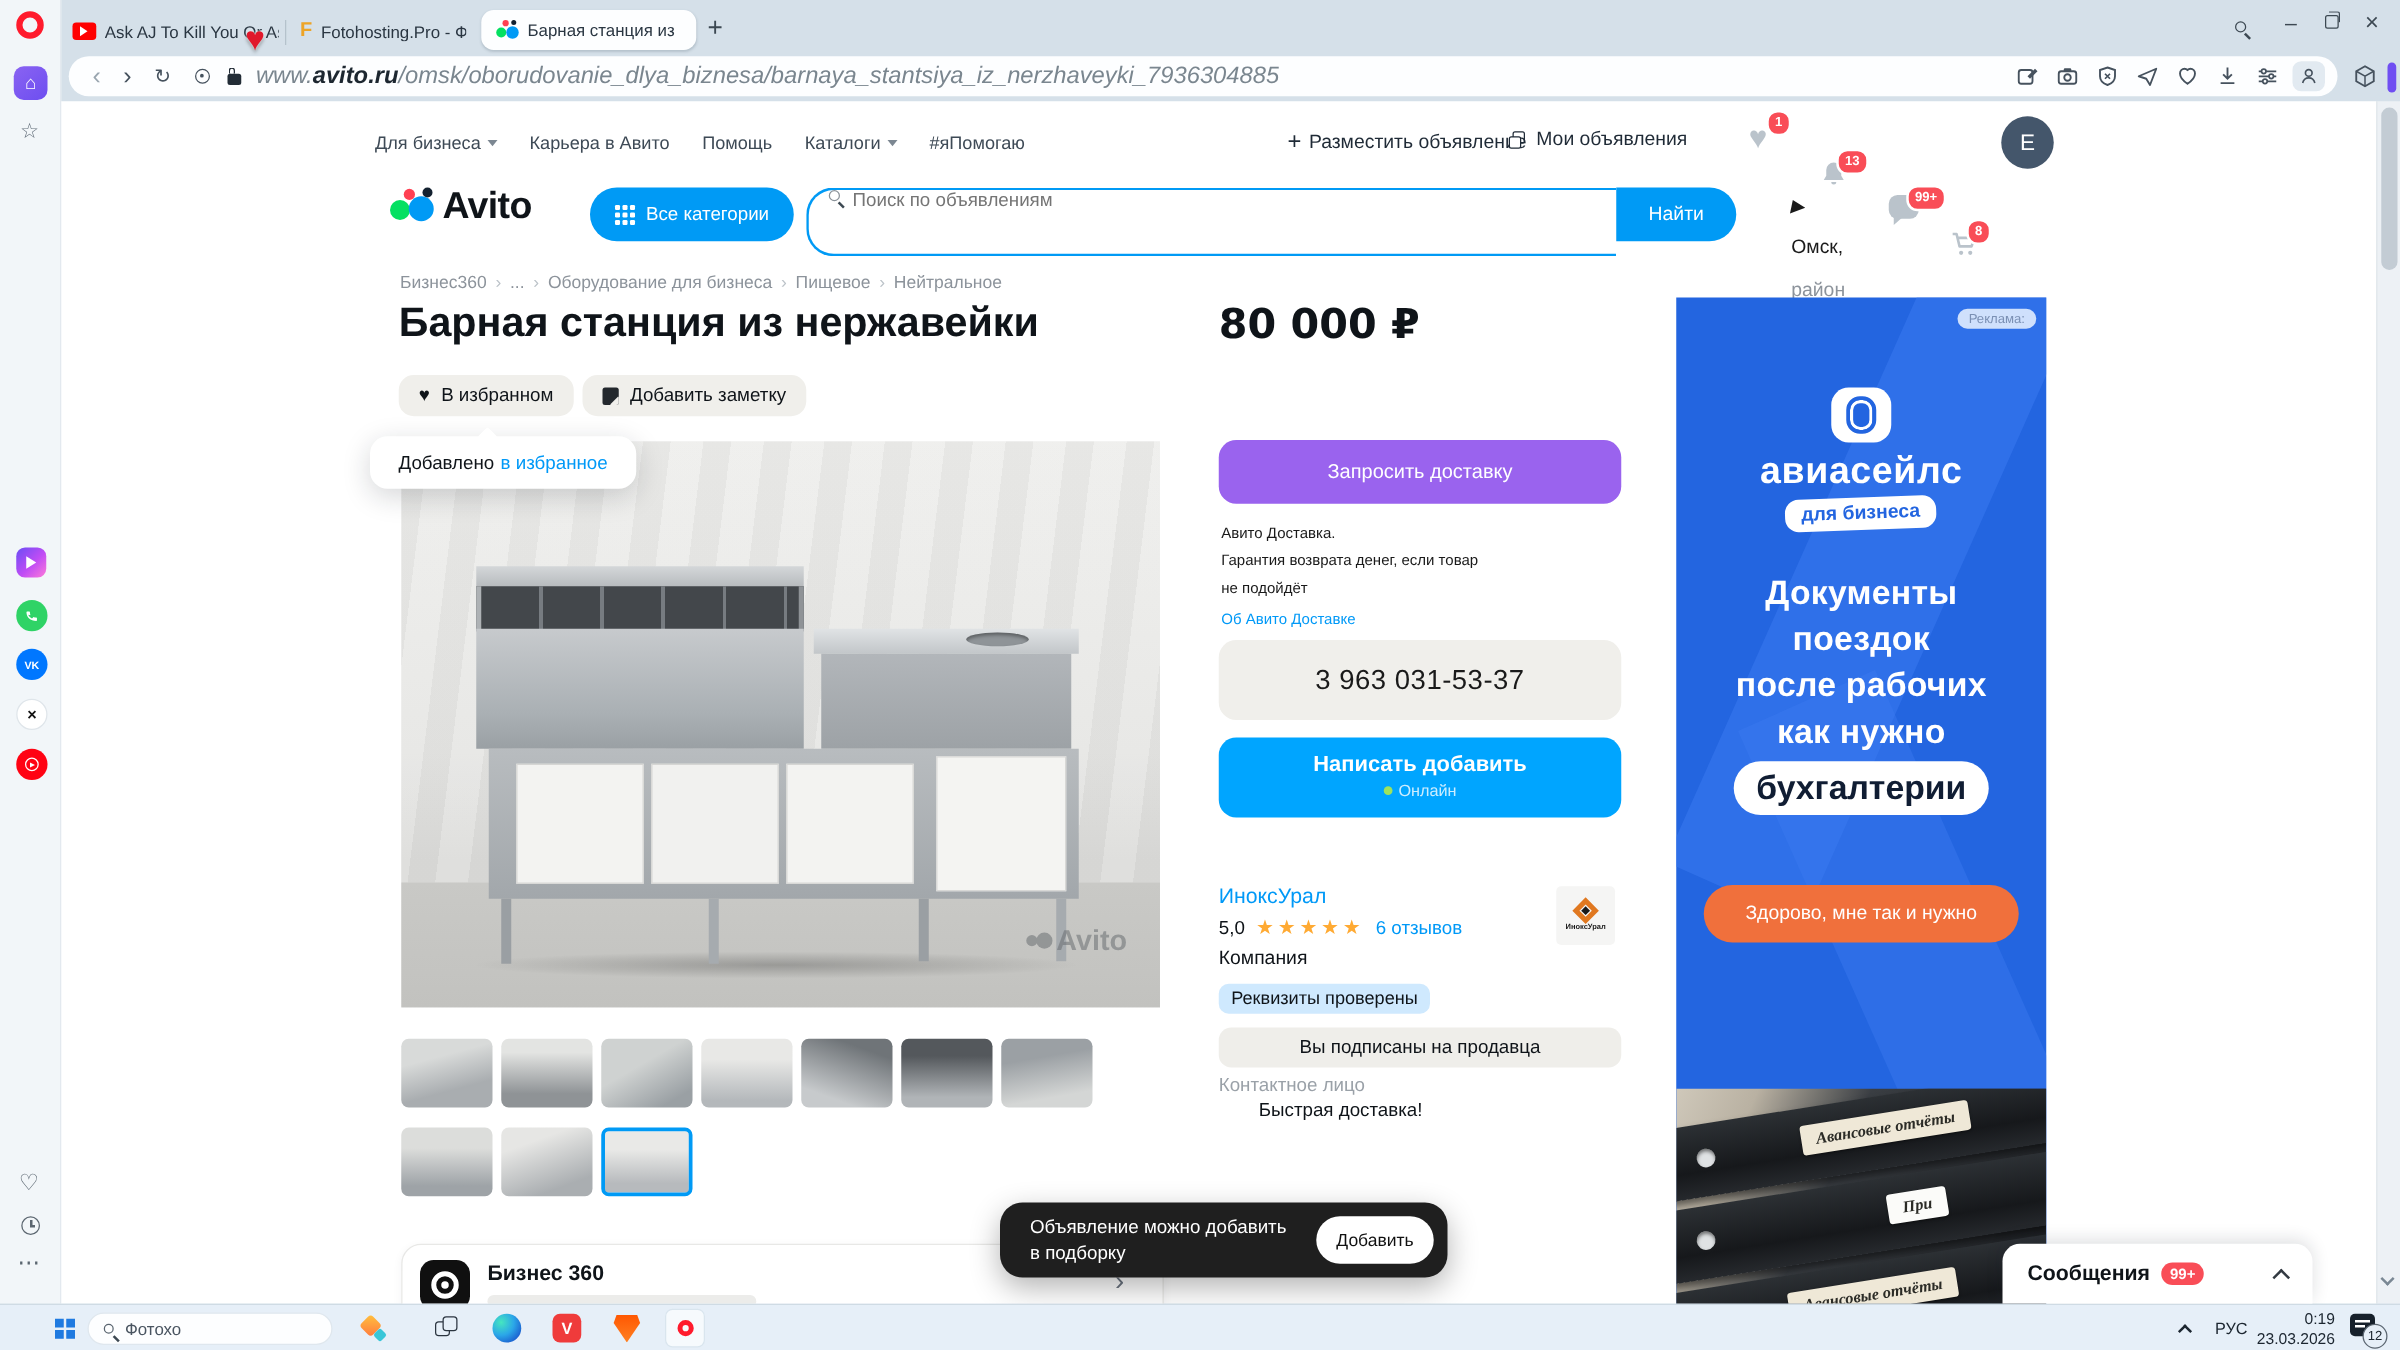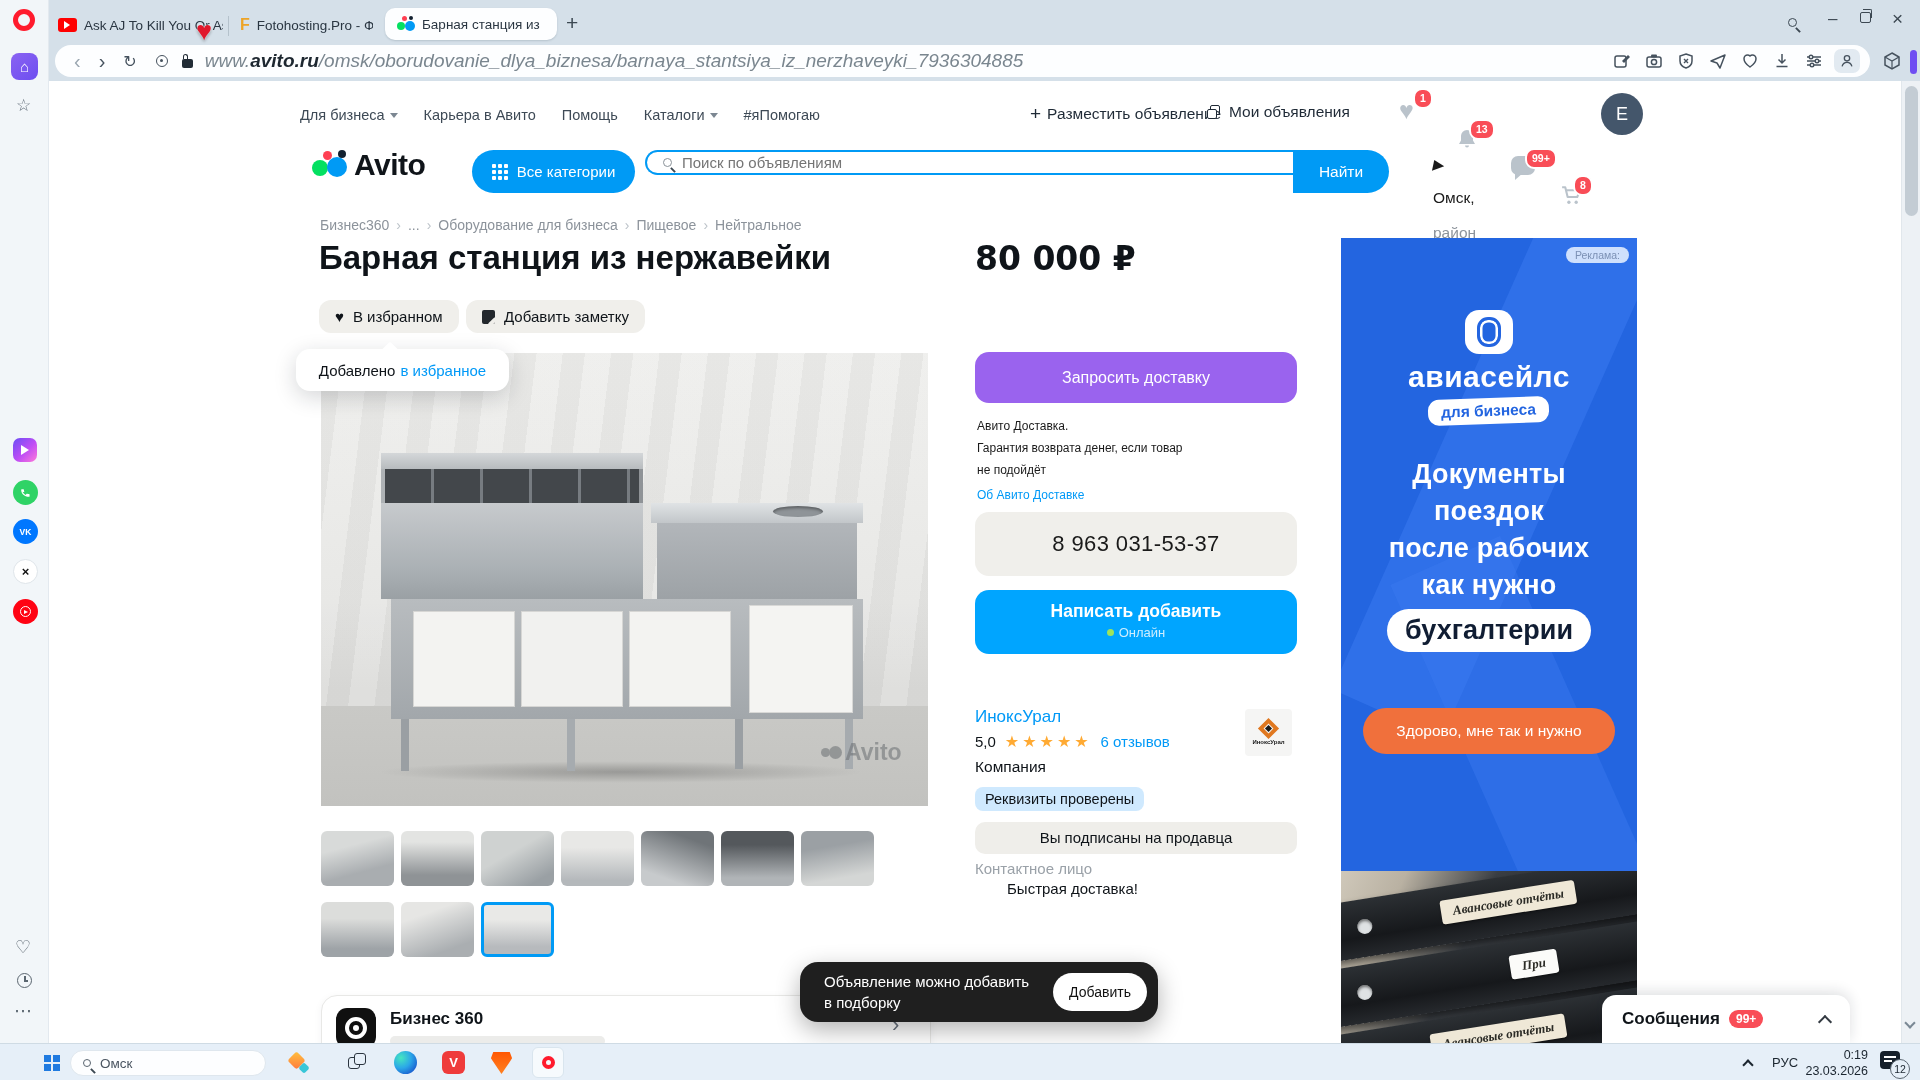--- a/index.html
+++ b/index.html
@@ -223,21 +223,21 @@
           <i style="background:#fff;border-radius:1px;"></i>
           <i style="background:#fff;border-radius:1px;"></i>
           <i style="background:#fff;border-radius:1px;"></i>
           <i style="background:#fff;border-radius:1px;"></i>
           <i style="background:#fff;border-radius:1px;"></i>
           <i style="background:#fff;border-radius:1px;"></i>
           <i style="background:#fff;border-radius:1px;"></i>
       </span>
       <span>Все категории</span>
     </div>
-    <div class="abs" style="left:596px;top:69px;width:648px;height:25px;background:#fff;border:2px solid #009af5;border-radius:22px 0 0 22px;border-right:none;display:flex;align-items:center;padding:0 16px;gap:10px;">
+    <div class="abs" style="left:596px;top:69px;width:648px;height:55px;background:#fff;border:2px solid #009af5;border-radius:22px 0 0 22px;border-right:none;display:flex;align-items:flex-start;padding:0 16px;gap:10px;">
       <span class="lens" style="border-color:#8a9299;"></span>
       <input style="border: none; outline: none; font-size: 15px; color: rgb(26, 26, 26); flex: 1 1 0%; font-family: inherit;" placeholder="Поиск по объявлениям">
     </div>
     <div class="abs" style="left:1244px;top:69px;width:96px;height:43px;background:#009af5;border-radius:0 22px 22px 0;color:#fff;font-size:15.5px;display:flex;align-items:center;justify-content:center;">Найти</div>
     <div class="abs" style="left:1384px;top:80px;display:flex;align-items:flex-start;gap:17px;font-size:15.5px;flex-direction:column;">
       <span style="width:0;height:0;border-left:11px solid #1a1a1a;border-top:4px solid transparent;border-bottom:7px solid transparent;transform:rotate(12deg);"></span>
       <span style="color:#1a1a1a;">Омск,</span>
       <span style="color:#8c939b;">район</span>
     </div>
 
@@ -327,21 +327,21 @@
       <span class="abs" style="left:570px;top:16px;font-size:22px;color:#6b7480;">›</span>
     </div>
 
     <div class="rbtn" style="left:926px;top:271px;height:51px;background:#9a63ee;color:#fff;font-size:16px;line-height:51px;">Запросить доставку</div>
     <div class="abs" style="left:928px;top:334px;font-size:12px;line-height:22px;color:#1a1a1a;">
       <div>Авито Доставка.</div>
       <div>Гарантия возврата денег, если товар</div>
       <div>не подойдёт</div>
       <div class="bluelink" style="margin-top:3px;">Об Авито Доставке</div>
     </div>
-    <div class="rbtn" style="left:926px;top:431px;height:64px;background:#f0efeb;color:#1a1a1a;font-size:22px;line-height:64px;letter-spacing:.4px;">8 963 031-53-37</div>
+    <div class="rbtn" style="left:926px;top:431px;height:64px;background:#f0efeb;color:#1a1a1a;font-size:22px;line-height:64px;letter-spacing:.4px;">3 963 031-53-37</div>
     <div class="rbtn" style="left:926px;top:509px;height:64px;background:#00a5ff;color:#fff;padding-top:11px;">
       <div style="font-size:17.5px;font-weight:600;">Написать добавить</div>
       <div style="font-size:13px;color:rgba(255,255,255,.8);margin-top:3px;">
         <i style="display:inline-block;width:7px;height:7px;border-radius:50%;background:#9ee35c;margin-right:5px;vertical-align:1px;"></i><span>Онлайн</span>
       </div>
     </div>
 
     <div class="abs bluelink" style="left:926px;top:626px;font-size:17px;">ИноксУрал</div>
     <div class="abs" style="left:926px;top:651px;display:flex;align-items:center;gap:9px;font-size:15px;">
       <span style="color:#0f1419;">5,0</span>
@@ -420,21 +420,21 @@
 
   <div class="abs" style="left:0;top:1043px;width:1920px;height:37px;background:#e6eff8;border-top:1px solid #cfdbe4;">
     <span class="abs" style="left:44px;top:11px;display:grid;grid-template-columns:7px 7px;grid-template-rows:7px 7px;gap:1.5px;">
       <i style="background:#1f7ae0;"></i>
         <i style="background:#1f7ae0;"></i>
         <i style="background:#1f7ae0;"></i>
         <i style="background:#1f7ae0;"></i>
     </span>
     <span class="abs" style="left:70px;top:6px;width:196px;height:26px;background:#fdfeff;border:1px solid #dfe7ee;border-radius:13px;display:flex;align-items:center;gap:9px;padding:0 12px;">
       <i class="lens" style="border-color:#5a6570;width:8px;height:8px;"></i>
-      <span style="font-size:13.5px;color:#4a5561;">Омск</span>
+      <span style="font-size:13.5px;color:#4a5561;">Фотохо</span>
     </span>
     <span class="abs" style="left:288px;top:8px;width:22px;height:22px;">
       <i class="abs" style="left:2px;top:2px;width:13px;height:13px;background:linear-gradient(135deg,#ffc13e,#ff7a3e);transform:rotate(45deg);border-radius:3px;"></i>
       <i class="abs" style="left:12px;top:12px;width:8px;height:8px;background:#39c6d8;transform:rotate(45deg);border-radius:2px;"></i>
     </span>
     <span class="abs" style="left:348px;top:9px;width:20px;height:20px;">
       <i class="abs" style="left:0;top:4px;width:12px;height:12px;border:1.8px solid #2b3540;border-radius:3px;"></i>
       <i class="abs" style="left:6px;top:0;width:12px;height:12px;border:1.8px solid #2b3540;border-radius:3px;background:#e6eff8;"></i>
     </span>
     <span class="abs" style="left:394px;top:7px;width:23px;height:23px;border-radius:50%;background:radial-gradient(circle at 30% 30%,#45e6c0,#2ba7e8 45%,#1b5fd0 80%);"></span>

